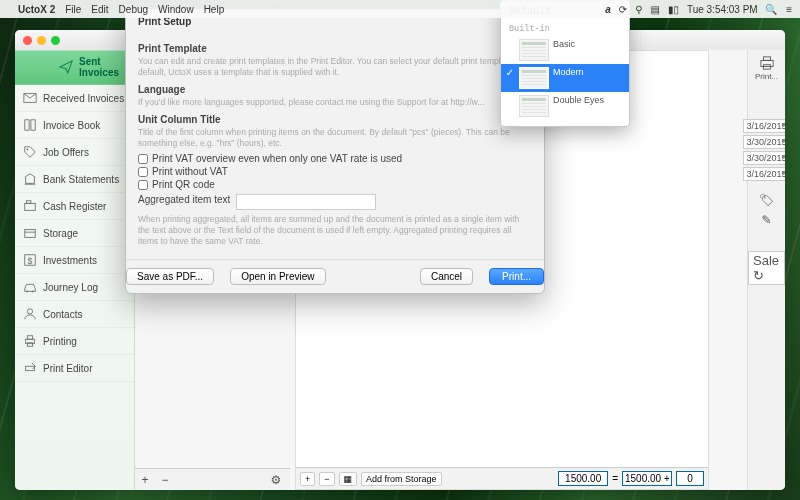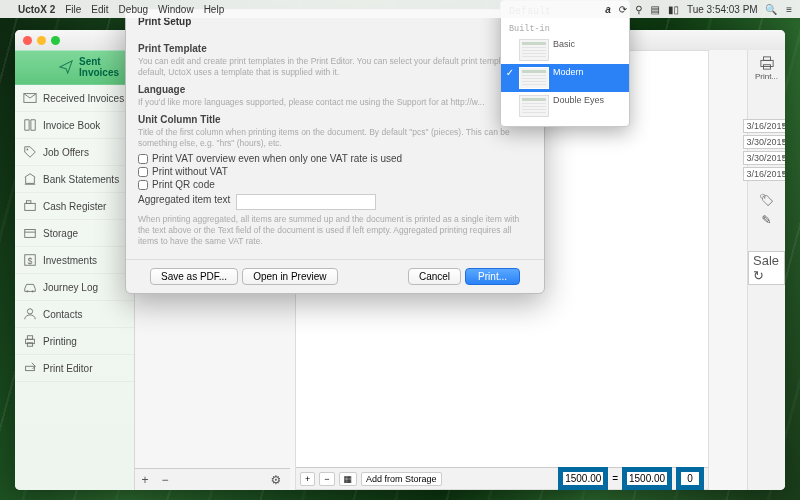--- a/index.html
+++ b/index.html
@@ -30,42 +30,42 @@
 .side-item.sel { background:linear-gradient(#7fd89a,#5fc77e); color:#064; font-weight:600; box-shadow:inset 0 1px 0 rgba(255,255,255,0.4);padding-left:44px; }
 .side-ico { width:14px; height:14px; flex-shrink:0; opacity:0.75; }
 .main { flex:1; background:#f6f6f6; position:relative; display:flex; }
 .doc-area { flex:1; position:relative; }
 .list-toolbar { position:absolute; bottom:0; left:0; width:155px; height:22px; background:#f2f2f2; border-top:1px solid #ccc; display:flex; align-items:center; font-size:12px; color:#555; }
 .list-toolbar .btn { width:20px; text-align:center; cursor:pointer; }
 .list-toolbar .gear { margin-left:auto; margin-right:4px; }
 .entry-panel { position:absolute; left:160px; right:38px; top:0; bottom:0; background:#fff; border:1px solid #ddd; }
 .entry-bottom { position:absolute; bottom:0; left:0; right:0; height:22px; background:#f2f2f2; border-top:1px solid #ccc; display:flex; align-items:center; gap:4px; padding:0 4px; font-size:10px; }
 .entry-bottom .smbtn { padding:1px 4px; border:1px solid #ccc; background:#fff; border-radius:2px; cursor:pointer; font-size:9px; }
-.entry-bottom input { width:50px; font-size:10px; border:5px solid #0369a1; padding:1px 2px; text-align:center; }
+.entry-bottom input { width:50px; font-size:10px; border:1px solid #0369a1; padding:1px 2px; text-align:center; }
 .right-rail { width:38px; background:#f2f2f2; border-left:1px solid #ddd; display:flex; flex-direction:column; align-items:center; font-size:8px; color:#555; }
 .right-rail .pbtn { padding:6px 2px; text-align:center; cursor:pointer; }
 .right-rail .pbtn svg { width:18px; height:14px; }
 .date-chips { display:flex; flex-direction:column; gap:2px; margin-top:32px; font-size:9px; }
 .date-chips div { background:#fff; border:1px solid #ccc; padding:1px 2px; white-space:nowrap; position:relative; }
 .date-chips div::after { content:"▸"; position:absolute; right:2px; font-size:7px; color:#888; }
 .tool-icons { display:flex; flex-direction:column; gap:6px; margin-top:12px; align-items:center; }
 .tool-icons span { font-size:12px; cursor:pointer; }
 .sale-tag { margin-top:24px; font-size:13px; background:#fff; border:1px solid #ccc; padding:1px 4px; }
 
 .sheet { position:absolute; top:9px; left:125px; width:420px; background:#f2f2f2; border:1px solid #bdbdbd; border-radius:0 0 6px 6px; box-shadow:0 10px 30px rgba(0,0,0,0.3); z-index:50; font-size:10px; color:#555; }
 .sheet-hd { display:flex; justify-content:space-between; padding:6px 12px; font-size:10px; color:#333; }
 .sheet-body { padding:4px 12px 8px; }
 .sec-title { font-weight:600; color:#444; margin-top:6px; margin-bottom:2px; font-size:10px; }
 .sec-desc { color:#aaa; font-size:8.5px; line-height:1.3; margin-bottom:4px; }
 .chk { display:flex; align-items:flex-end; gap:4px; font-size:10px; color:#444; margin:2px 0; }
 .chk input { width:10px; height:10px; }
 .agg-row { display:flex; align-items:flex-start; gap:6px; margin-top:4px; }
 .agg-row label { font-size:10px; color:#444; }
 .agg-row input { flex:1; max-width:140px; border:1px solid #ccc; background:#fff; height:16px; padding:0 3px; font-size:10px; }
-.sheet-ft { display:flex; gap:4px; padding:8px 24px; border-top:1px solid #ddd; align-items:center; }
+.sheet-ft { display:flex; gap:16px; padding:8px 0; border-top:1px solid #ddd; align-items:center; }
 .btn-std { background:linear-gradient(#fff,#f2f2f2); border:1px solid #bbb; border-radius:4px; padding:2px 10px; font-size:10px; cursor:pointer; }
 .btn-primary { background:linear-gradient(#5aa8ff,#2b82f6); border:1px solid #1e6fe0; color:#fff; border-radius:4px; padding:2px 12px; font-size:10px; cursor:pointer; }
 .sheet-ft .spacer { flex:1; }
 
 .dropdown { position:absolute; top:0; left:500px; width:130px; background:#fff; border:1px solid #c8c8c8; border-radius:4px; box-shadow:0 6px 20px rgba(0,0,0,0.3); z-index:60; font-size:9px; color:#555; padding-bottom:6px; }
 .drop-hd { padding:5px 8px 2px; font-size:10px; color:#666;font-family:Liberation Mono, monospace; }
 .drop-row { display:flex; gap:4px; padding:3px 4px; cursor:pointer; position:relative; }
 .drop-row.sel { background:#2b82f6; color:#fff; }
 .drop-row .check { width:10px; text-align:center; font-size:10px; }
 .drop-row .thumb { width:30px; height:22px; background:#f4f4f4; border:1px solid #ddd; flex-shrink:0; position:relative; }

